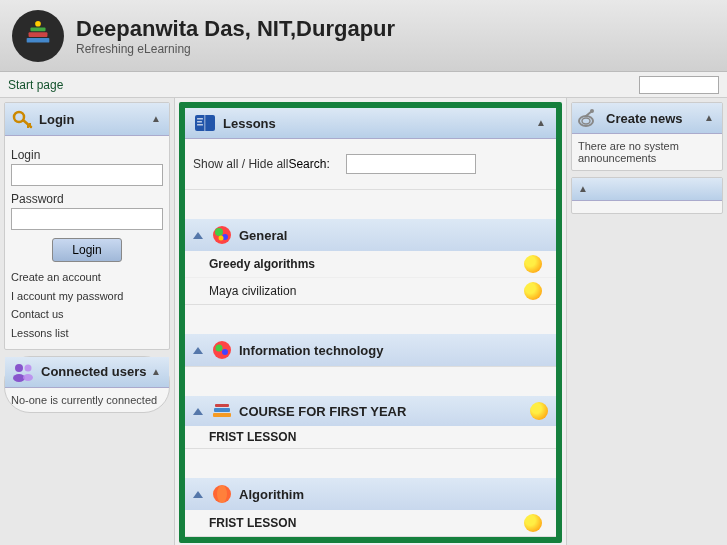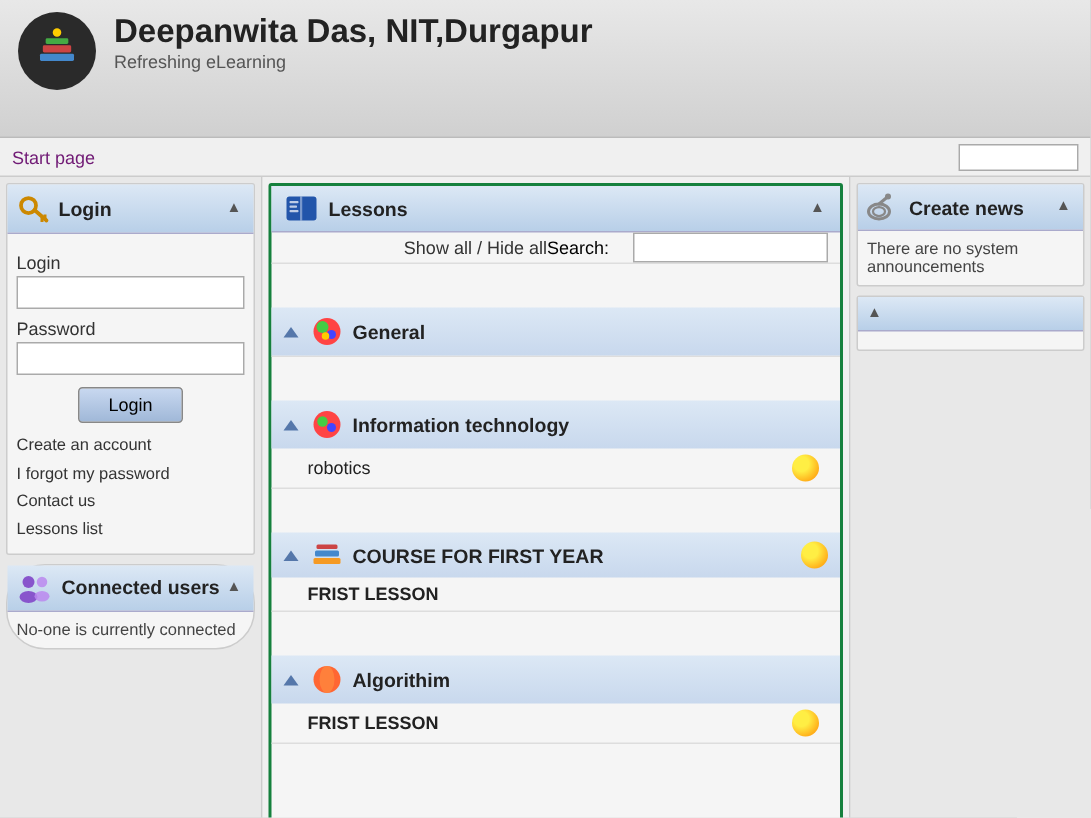--- a/index.html
+++ b/index.html
@@ -3,22 +3,23 @@
   <meta charset="utf-8">
   <style>
     * { box-sizing: border-box; margin: 0; padding: 0; }
     body { font-family: Arial, sans-serif; font-size: 13px; background: #d4d4d4; width: 727px; height: 545px; overflow: hidden; }
 
     
     #header {
       background: linear-gradient(to bottom, #e8e8e8, #d0d0d0);
       padding: 8px 12px;
       display: flex;
+      align-items: center;
       border-bottom: 1px solid #bbb;
-      height: 92px;
+      height: 72px;
     }
     #header-logo {
       width: 52px; height: 52px;
       background: #2a2a2a;
       border-radius: 50%;
       display: flex; align-items: center; justify-content: center;
       margin-right: 12px;
       flex-shrink: 0;
     }
     #header-logo svg { width: 34px; height: 34px; }
@@ -139,38 +140,38 @@
       background: #f0f0f0;
       border-right: 1px solid #ccc;
       display: flex;
       flex-direction: column;
       overflow-y: auto;
     }
 
     
     #lessons-panel {
       margin: 4px;
-      border: 2px solid #15803d;
+      border: 6px solid #15803d;
       background: #f5f5f5;
       border-radius: 2px;
       flex: 1;
     }
     #lessons-panel .panel-header {
       background: linear-gradient(to bottom, #dce8f5, #b8cfe8);
       padding: 5px 8px;
       display: flex;
       align-items: center;
       justify-content: space-between;
       border-bottom: 1px solid #aac;
     }
     .lessons-toolbar {
-      padding: 0 8px;
-      display: flex;
-      align-items: center;
-      justify-content: flex-end;
+      padding: 15px 8px;
+      display: flex;
+      align-items: center;
+      justify-content: flex-start;
       border-bottom: 1px solid #ddd;
       font-size: 12px;
     }
     .lessons-toolbar-links { color: #333; }
     .lessons-toolbar-links span { cursor: pointer; }
     .lessons-toolbar-search {
       display: flex;
       align-items: center;
       gap: 16px;
       font-size: 12px;
@@ -270,21 +271,21 @@
       <circle cx="18" cy="5" r="3" fill="#ffcc00"></circle>
     </svg>
   </div>
   <div id="header-text">
     <h1>Deepanwita Das, NIT,Durgapur</h1>
     <p>Refreshing eLearning</p>
   </div>
 </div>
 
 <div id="navbar">
-  <span style="cursor:pointer;font-size:12px;color:#701a75;">Start page</span>
+  <span style="cursor:pointer;font-size:12px;color:#14532d;">Start page</span>
   <input type="text" id="navbar-search-box" style="border: 1px solid rgb(170, 170, 170); background: rgb(255, 255, 255); width: 80px; height: 18px; font-size: 11px;">
 </div>
 
 <div id="main">
 
   <div id="left-sidebar">
 
     <div id="login-panel" class="panel">
       <div class="panel-header">
         <div class="panel-header-left">
@@ -300,21 +301,21 @@
         <span class="chevron-up">▲</span>
       </div>
       <div class="panel-body">
         <label>Login</label>
         <input type="text" style="width: 100%; height: 22px; border: 1px solid rgb(170, 170, 170); background: rgb(255, 255, 255); padding: 2px 4px; font-size: 12px;">
         <label>Password</label>
         <input type="password" style="width: 100%; height: 22px; border: 1px solid rgb(170, 170, 170); background: rgb(255, 255, 255); padding: 2px 4px; font-size: 12px;">
         <button id="login-btn">Login</button>
         <div class="login-links">
           <a>Create an account</a>
-          <a>I forgot my password</a>
+          <a>I account my password</a>
           <a>Contact us</a>
           <a>Lessons list</a>
         </div>
       </div>
     </div>
 
     <div id="connected-panel" class="panel">
       <div class="panel-header">
         <div class="panel-header-left">
 
@@ -367,39 +368,43 @@
         <div class="category-header">
           <span class="arrow-up"></span>
 
           <svg width="22" height="22" viewBox="0 0 22 22">
             <circle cx="11" cy="11" r="9" fill="#ff4444"></circle>
             <circle cx="8" cy="8" r="4" fill="#44cc44"></circle>
             <circle cx="14" cy="13" r="3" fill="#4444ff"></circle>
             <circle cx="10" cy="14" r="2.5" fill="#ffcc00"></circle>
           </svg>
           <span class="cat-title">General</span>
+        </div>
+        <div>
+          <div class="lesson-row">
+            <span class="lesson-title bold">Greedy algorithms</span>
+            <span class="lesson-icon" style="background:radial-gradient(circle at 35% 35%,#ffee44 30%,#ff8800 100%);width:18px;height:18px;border-radius:50%;display:inline-block;"></span>
+          </div>
+          <div class="lesson-row">
+            <span class="lesson-title">Maya civilization</span>
+            <span class="lesson-icon" style="background:radial-gradient(circle at 35% 35%,#ffee44 30%,#ff8800 100%);width:18px;height:18px;border-radius:50%;display:inline-block;"></span>
+          </div>
         </div>
       </div>
 
       <div class="category-section">
         <div class="category-header">
           <span class="arrow-up"></span>
           <svg width="22" height="22" viewBox="0 0 22 22">
             <circle cx="11" cy="11" r="9" fill="#ff4444"></circle>
             <circle cx="8" cy="9" r="3.5" fill="#44cc44"></circle>
             <circle cx="14" cy="13" r="3" fill="#4444ff"></circle>
           </svg>
           <span class="cat-title">Information technology</span>
         </div>
-        <div>
-          <div class="lesson-row">
-            <span class="lesson-title">robotics</span>
-            <span class="lesson-icon" style="background:radial-gradient(circle at 35% 35%,#ffee44 30%,#ff8800 100%);width:18px;height:18px;border-radius:50%;display:inline-block;"></span>
-          </div>
-        </div>
       </div>
 
       <div class="category-section">
         <div class="category-header">
           <span class="arrow-up"></span>
 
           <svg width="22" height="20" viewBox="0 0 22 20">
             <rect x="2" y="12" width="18" height="4" rx="1" fill="#f59a23"></rect>
             <rect x="3" y="7" width="16" height="4" rx="1" fill="#4488cc"></rect>
             <rect x="4" y="3" width="14" height="3" rx="1" fill="#cc4444"></rect>

